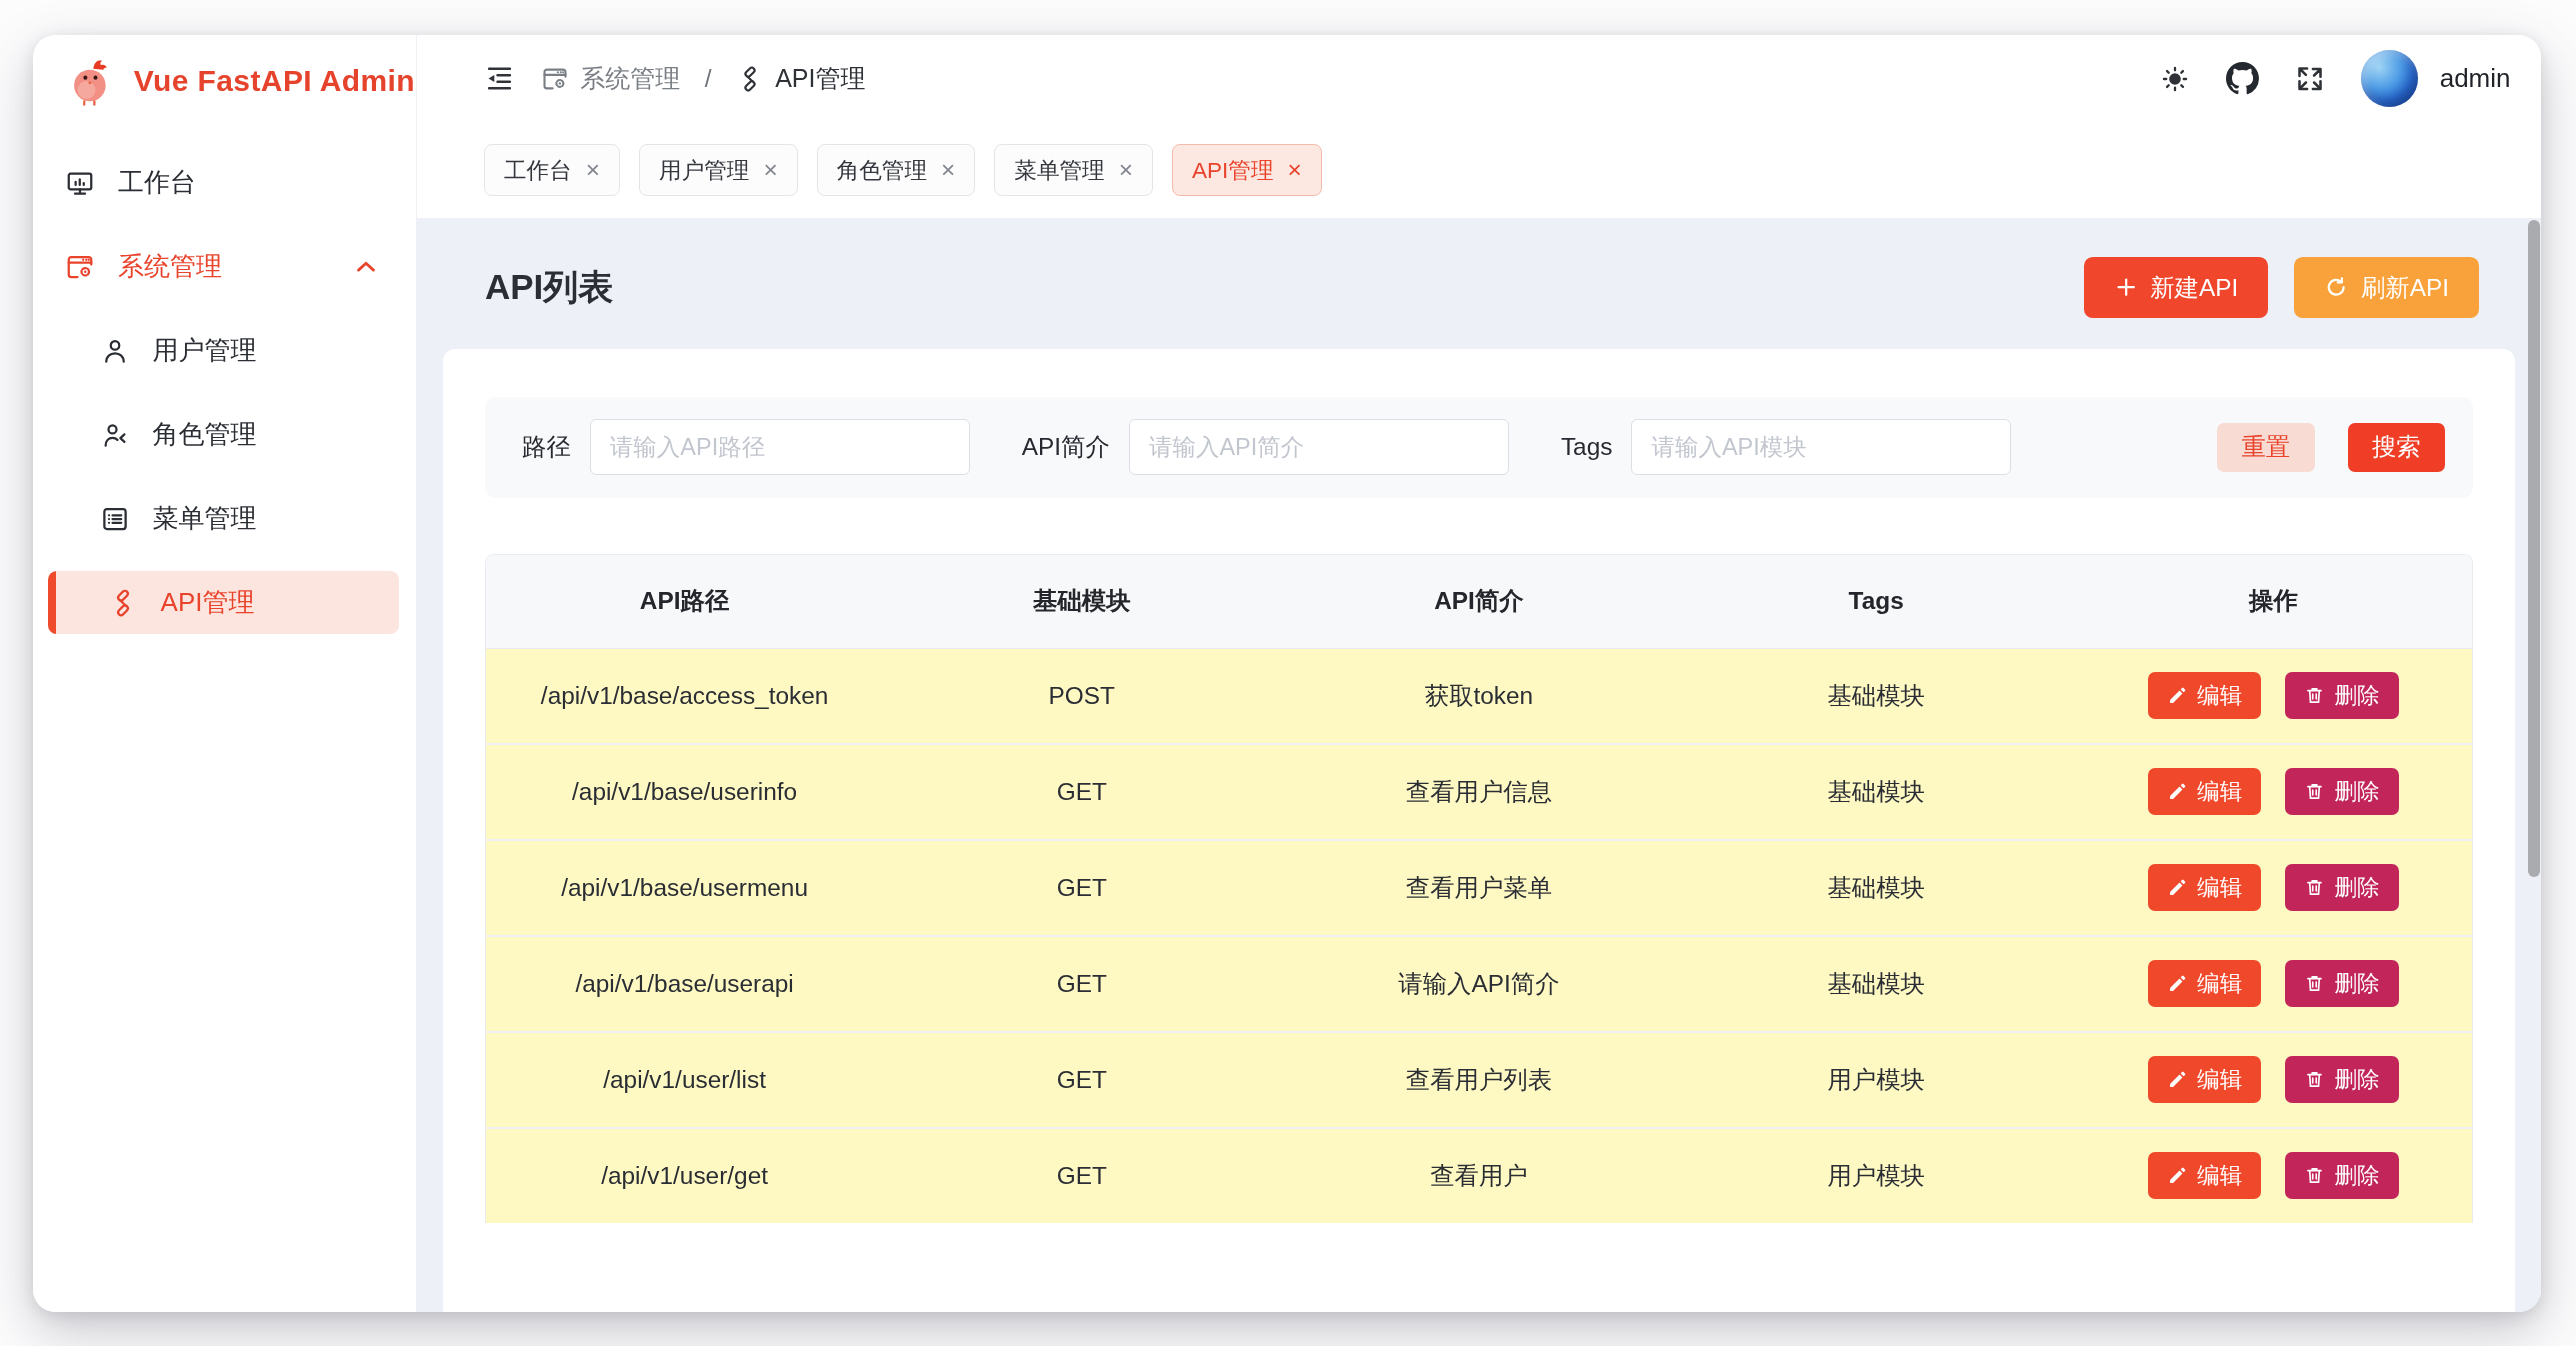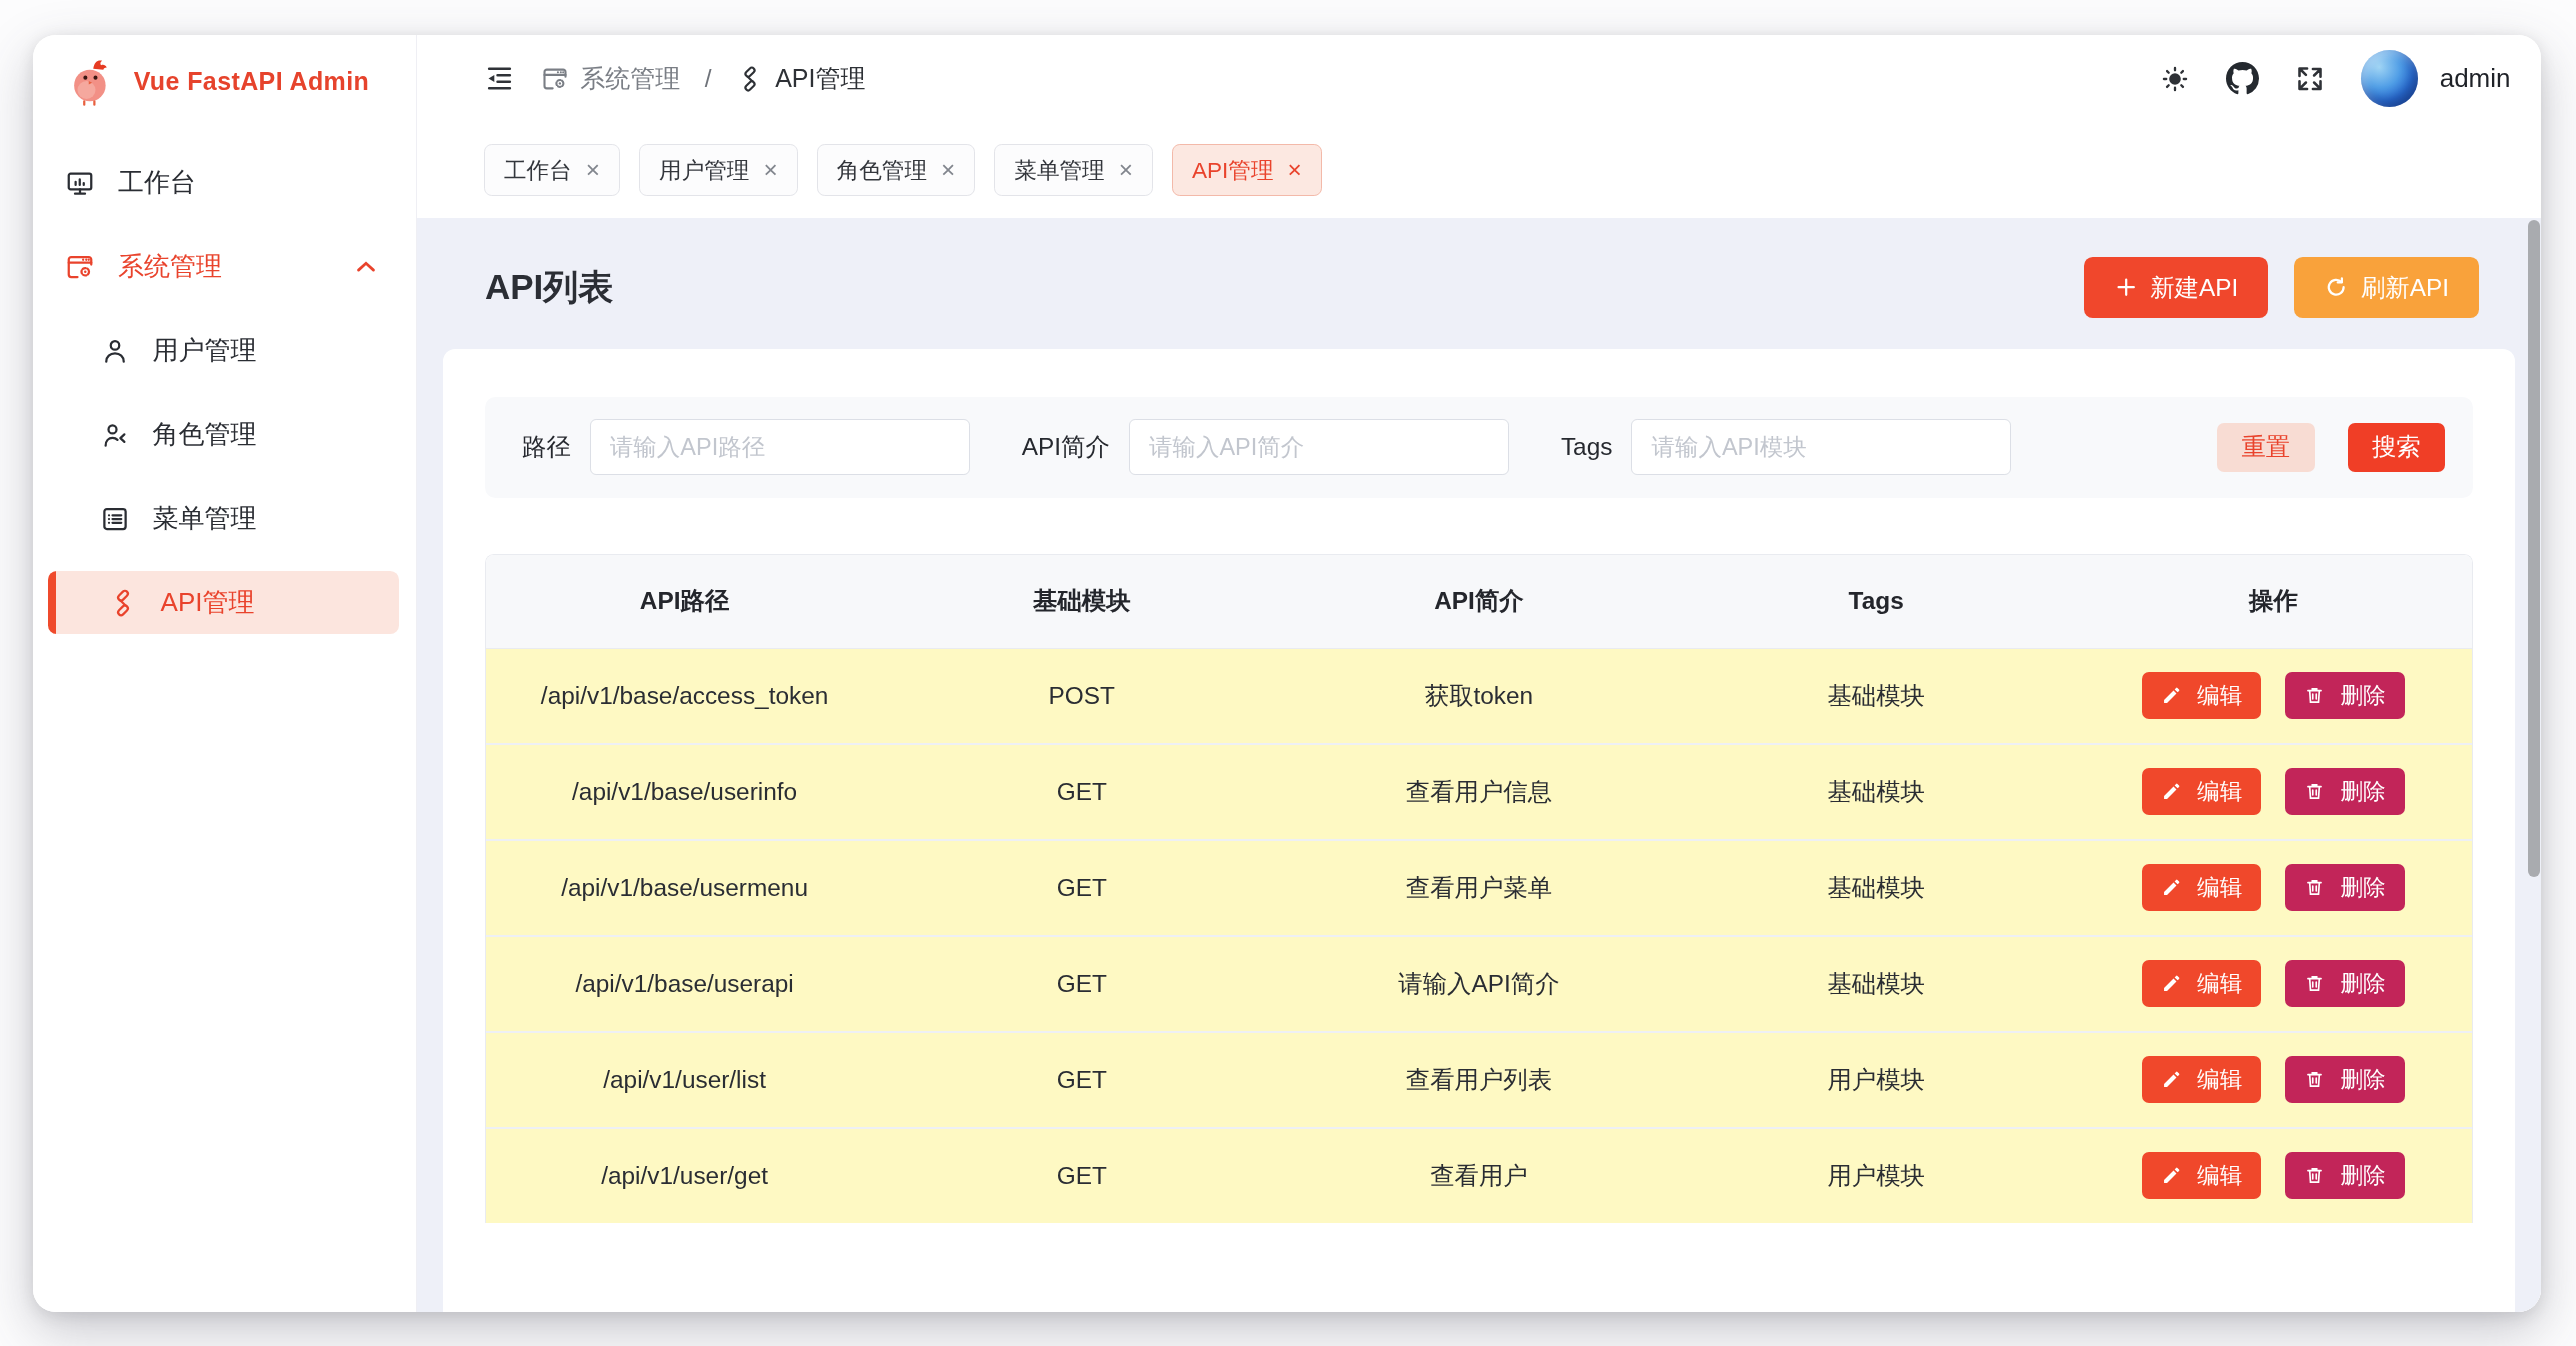--- a/index.html
+++ b/index.html
@@ -5,21 +5,21 @@
   html,body{margin:0;padding:0;}
   body{background:#fbfbfc;font-family:"Liberation Sans","DejaVu Sans",sans-serif;}
   .stage{position:relative;width:2576px;height:1346px;background:#fcfcfd;overflow:hidden;}
   .window{position:absolute;left:33px;top:35px;width:2508px;height:1277px;background:#fff;
           border-radius:22.6px;box-shadow:0 19px 52px rgba(70,70,85,.28),0 3.5px 15.7px rgba(0,0,0,.10);
           overflow:hidden;display:flex;}
   
   .sidebar{flex:0 0 383px;width:383px;background:#fff;border-right:0.9px solid #EFEFF4;}
   .logo-row{display:flex;align-items:center;gap:15.7px;padding:19px 0 0 31px;}
   .logo-row svg{width:54px;height:54px;flex:0 0 54px;}
-  .logo-title{font-size:25px;font-weight:700;color:#E6432C;letter-spacing:0.4px;white-space:nowrap;}
+  .logo-title{font-size:30px;font-weight:700;color:#E6432C;letter-spacing:0.4px;white-space:nowrap;}
   .menu{padding-top:43px;}
   .menu-item{position:relative;display:flex;align-items:center;gap:22.6px;height:63px;margin:0 17.4px 21px 15px;
              padding:0 17.4px 0 17.4px;border-radius:8.7px;font-size:26px;color:#2A2D33;cursor:pointer;overflow:hidden;}
   .menu-item svg{width:30px;height:30px;flex:0 0 30px;}
   .menu-item.sub{padding-left:52px;}
   .menu-item.parent-open{color:#E9432C;}
   .menu-item.active{background:#FCE5DE;color:#E9432C;padding-left:60px;}
   .menu-item.active::before{content:"";position:absolute;left:0;top:0;bottom:0;width:7.8px;background:#EF4A2C;}
   .menu-item .chev{margin-left:auto;}
   .ic-dark{stroke:#2A2D33;}
@@ -66,21 +66,21 @@
   .btn-reset{margin-left:auto;height:49px;padding:0 24.4px;border:none;border-radius:7px;background:#F8DCD3;
              color:#E9432C;font-size:24.4px;cursor:pointer;font-family:inherit;}
   .btn-search{height:49px;padding:0 24.4px;margin-left:33px;margin-right:10.5px;border:none;border-radius:7px;
               background:#F03E26;color:#fff;font-size:24.4px;cursor:pointer;font-family:Liberation Serif, serif;}
   
   .table-wrap{margin-top:56px;border:0.9px solid #E9EBF0;border-bottom:none;border-radius:8.7px 8.7px 0 0;overflow:hidden;}
   table{width:100%;border-collapse:collapse;table-layout:fixed;}
   thead th{height:91px;background:#F7F8FA;border-bottom:0.9px solid #E9EBF0;font-size:24.4px;font-weight:700;color:#24262C;}
   tbody td{height:92px;background:#fef9c3;border-top:2.6px solid #EEF0F4;text-align:center;font-size:24.4px;color:#2A2D33;}
   tbody tr:first-child td{border-top:none;}
-  .row-btn{display:inline-flex;align-items:center;gap:15px;height:47px;padding:0 19px;border:none;border-radius:7px;
+  .row-btn{display:inline-flex;align-items:center;gap:9px;height:47px;padding:0 19px;border:none;border-radius:7px;
            color:#fff;font-size:22.6px;cursor:pointer;font-family:inherit;}
   .row-btn svg{width:21px;height:21px;}
   .btn-edit{background:#F0482B;margin-right:17.4px;}
   .btn-del{background:#C22559;}
   
   .scroll-thumb{position:absolute;right:0.9px;top:185px;width:12.2px;height:657px;border-radius:6.1px;background:#A9ABAF;}
 </style>
 </head>
 <body>
 

